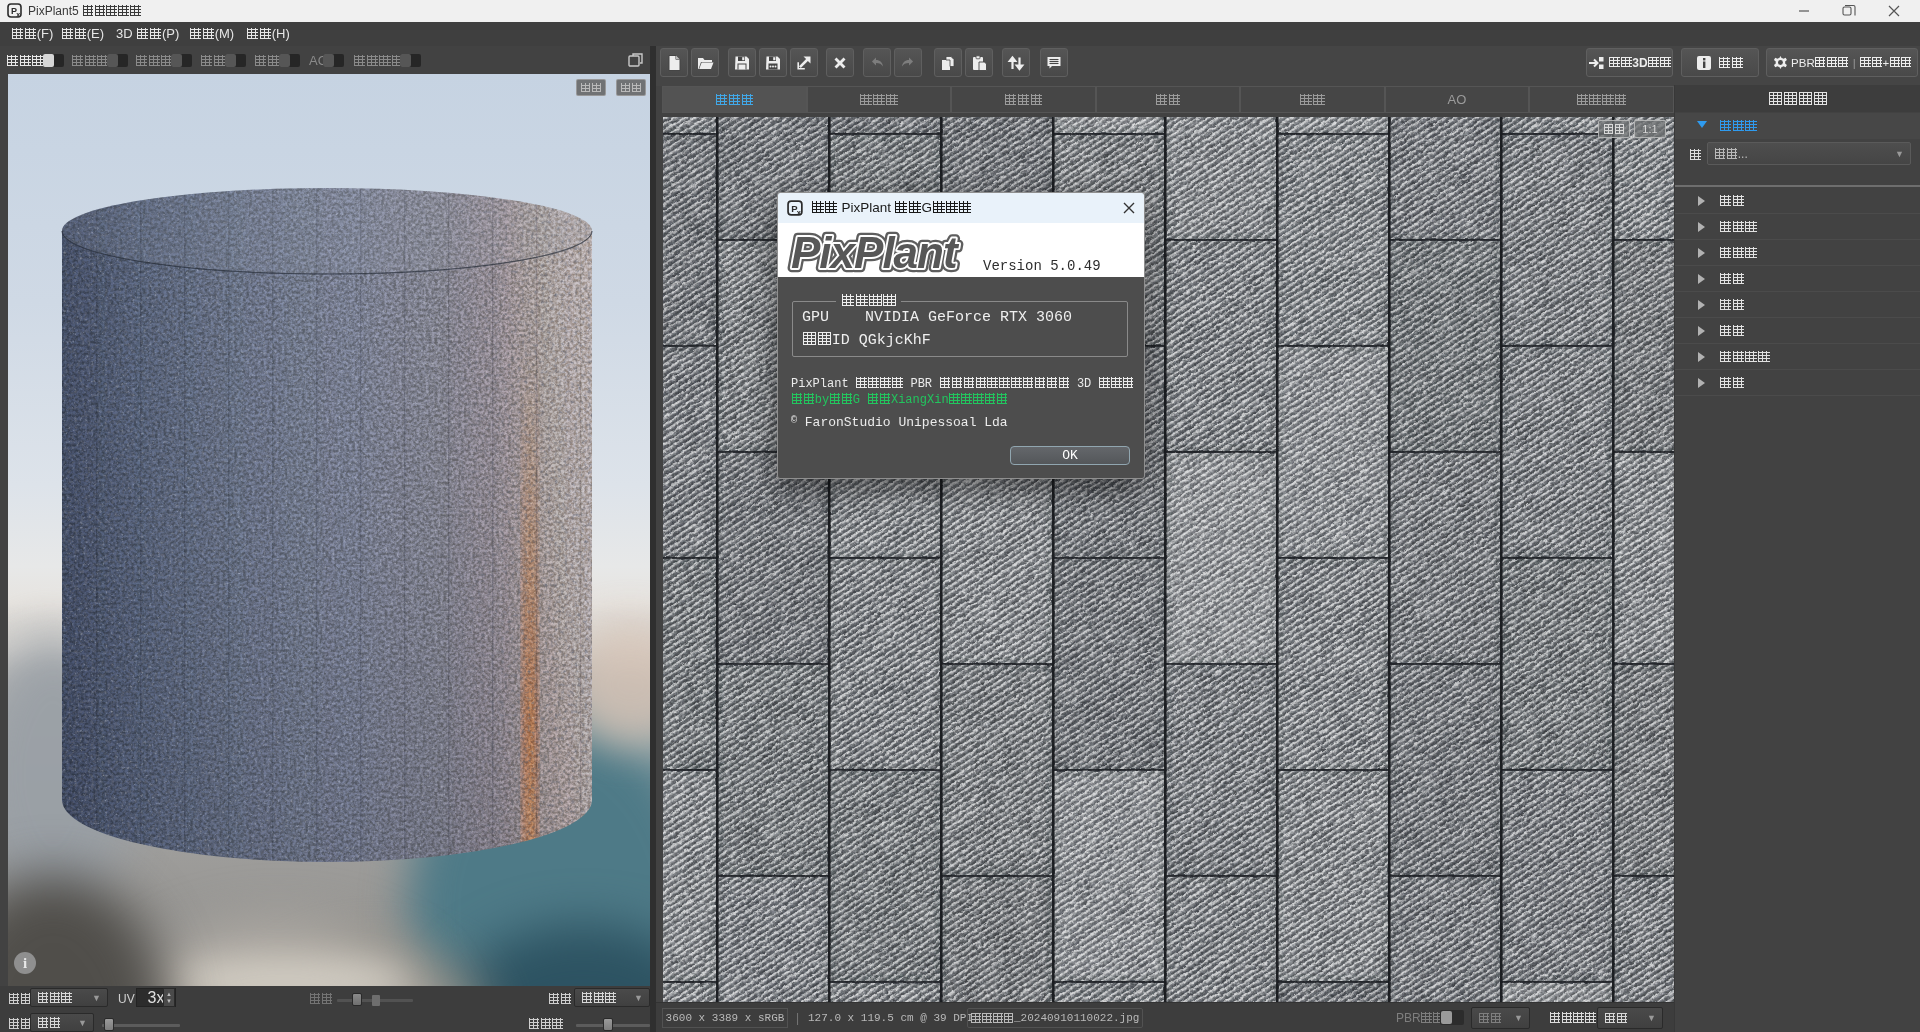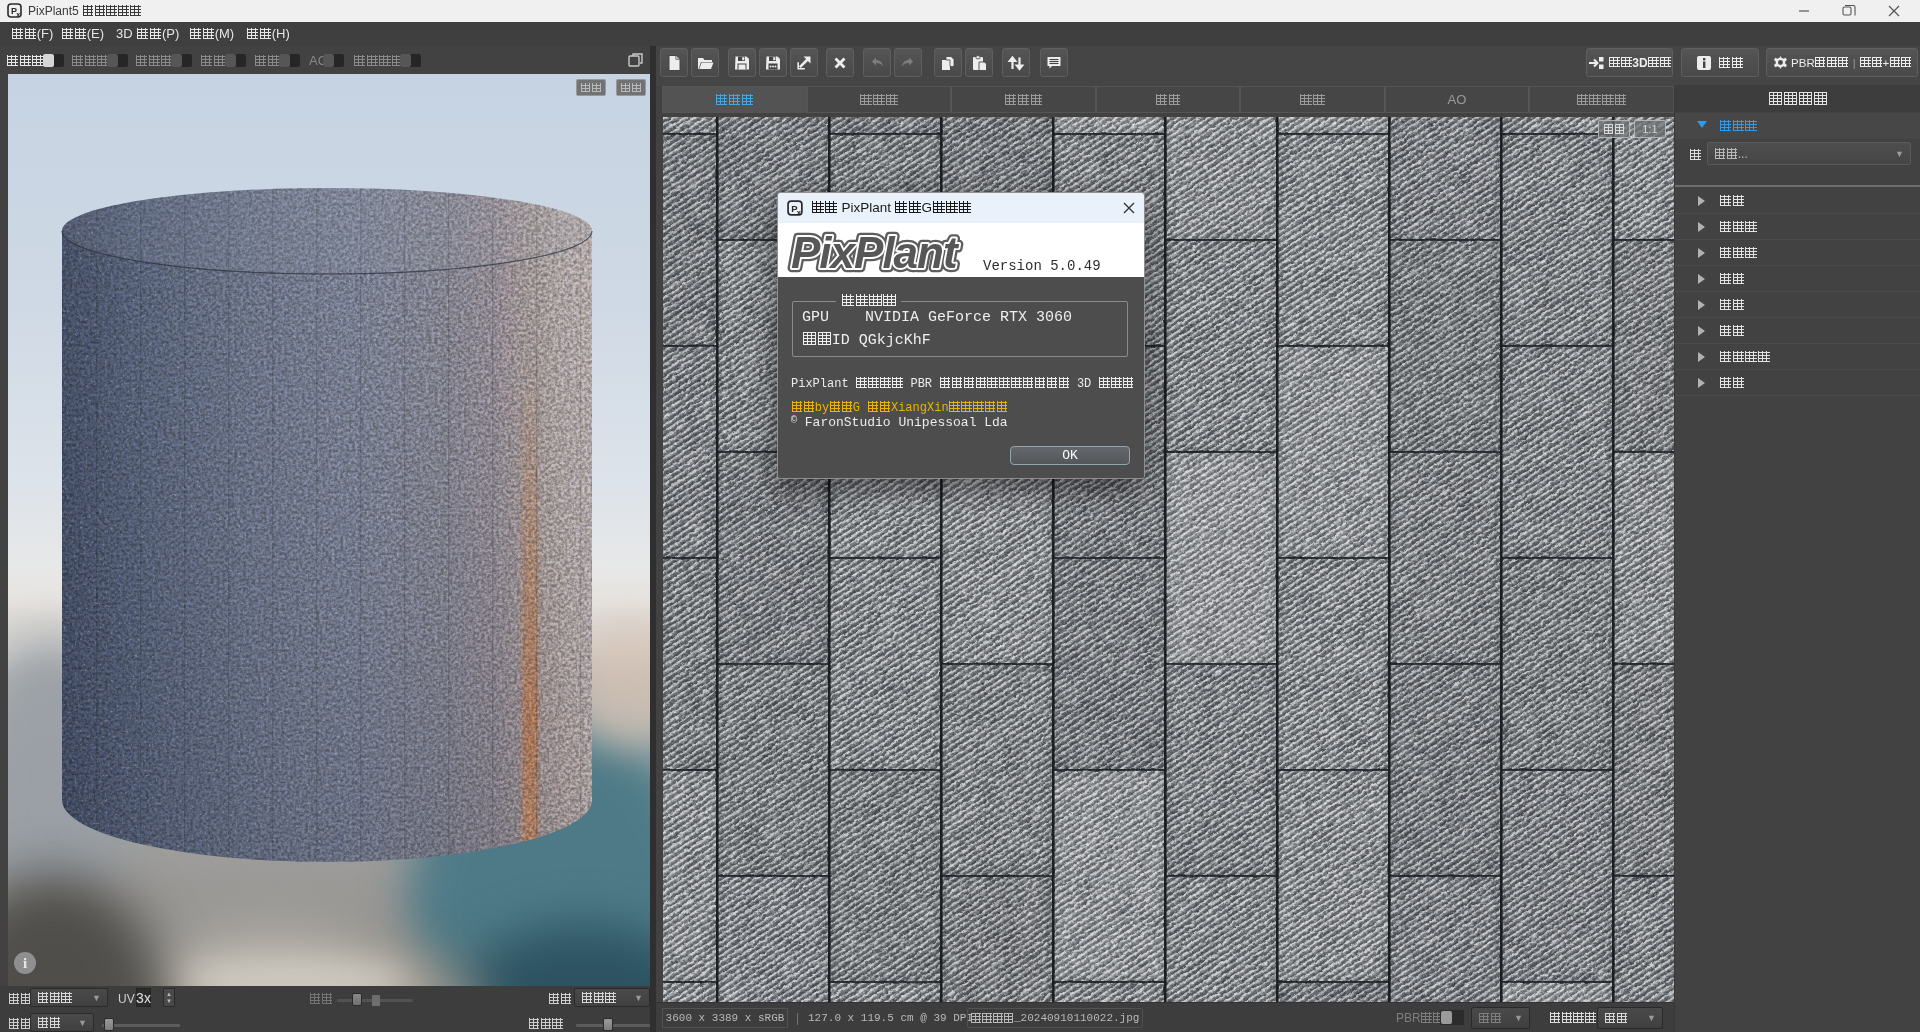--- a/index.html
+++ b/index.html
@@ -160,21 +160,21 @@
 </div>
 <div class="ab" style="left:0;top:986px;width:650px;height:46px;background:#3d3d3d">
 <div class="ab" style="left:8px;top:6px;font-size:12px;color:#cfcfcf"><i class="c"></i><i class="c"></i></div>
 <div class="ddl" style="left:30px;top:2px;width:78px;height:19px">
       <i class="c"></i>
       <i class="c"></i>
       <i class="c"></i>
       <span class="ar">▼</span>
     </div>
 <div class="ab" style="left:118px;top:6px;font-size:12px;color:#cfcfcf">UV</div>
-<div class="ab" style="left:136px;top:2px;width:15px;height:19px;background:#2c2c2c;border:1px solid #232323;color:#e0e0e0;font-size:14px;display:flex;align-items:center;justify-content:center">3x</div>
+<div class="ab" style="left:136px;top:2px;width:40px;height:19px;background:#2c2c2c;border:1px solid #232323;color:#e0e0e0;font-size:16px;display:flex;align-items:center;justify-content:center">3x</div>
 <div class="ab" style="left:163px;top:2px;width:12px;height:19px;background:#4a4a4a;border:1px solid #2a2a2a;border-radius:1px">
       <div class="ab" style="left:2px;top:2px;font-size:6px;color:#bbb">▲</div>
       <div class="ab" style="left:2px;top:9px;font-size:6px;color:#bbb">▼</div>
     </div>
 <div class="ab" style="left:309px;top:6px;font-size:12px;color:#747474"><i class="c"></i><i class="c"></i></div>
 <div class="track" style="left:337px;top:13px;width:76px;background:#525252"></div>
 <div class="ab" style="left:372px;top:9px;width:8px;height:11px;background:#6e6e6e;border-radius:1px"></div>
 <div class="knob" style="left:352px;top:7px;background:linear-gradient(#8a8a8a,#6f6f6f)"></div>
 <div class="ab" style="left:548px;top:6px;font-size:12px;color:#cfcfcf"><i class="c"></i><i class="c"></i></div>
 <div class="ddl" style="left:574px;top:2px;width:76px;height:19px">
@@ -718,15 +718,15 @@
           <text x="13" y="45" fill="#575757">PixPlant</text>
         </g>
         <text x="205" y="47" font-family="Liberation Mono" font-size="14" fill="#2e2e2e">Version 5.0.49</text>
       </svg>
     </div>
 <div class="ab" style="left:14px;top:108px;width:336px;height:56px;border:1px solid #8a8a8a;border-radius:2px"></div>
 <div class="ab" style="left:58px;top:99px;background:#4d4d4d;padding:0 5px;color:#efefef;font-size:14px"><i class="c"></i><i class="c"></i><i class="c"></i><i class="c"></i></div>
 <div class="ab" style="left:24px;top:116px;color:#efefef;font-size:15px;font-family:'Liberation Mono',monospace">GPU&nbsp;&nbsp;&nbsp;&nbsp;NVIDIA GeForce RTX 3060</div>
 <div class="ab" style="left:24px;top:139px;color:#efefef;font-size:15px;font-family:'Liberation Mono',monospace"><i class="c"></i><i class="c"></i>ID QGkjcKhF</div>
 <div class="ab" style="left:13px;top:184px;color:#ececec;font-size:12px;font-family:'Liberation Mono',monospace">PixPlant <i class="c"></i><i class="c"></i><i class="c"></i><i class="c"></i> PBR <i class="c"></i><i class="c"></i><i class="c"></i><i class="c"></i><i class="c"></i><i class="c"></i><i class="c"></i><i class="c"></i><i class="c"></i><i class="c"></i><i class="c"></i> 3D <i class="c"></i><i class="c"></i><i class="c"></i></div>
-<div class="ab" style="left:13px;top:208px;color:#eab308;font-size:12px;font-family:'Liberation Mono',monospace"><i class="c"></i><i class="c"></i>by<i class="c"></i><i class="c"></i>G <i class="c"></i><i class="c"></i>XiangXin<i class="c"></i><i class="c"></i><i class="c"></i><i class="c"></i><i class="c"></i></div>
+<div class="ab" style="left:13px;top:200px;color:#22c55e;font-size:12px;font-family:'Liberation Mono',monospace"><i class="c"></i><i class="c"></i>by<i class="c"></i><i class="c"></i>G <i class="c"></i><i class="c"></i>XiangXin<i class="c"></i><i class="c"></i><i class="c"></i><i class="c"></i><i class="c"></i></div>
 <div class="ab" style="left:13px;top:222px;color:#ececec;font-size:13px;font-family:'Liberation Mono',monospace"><span style="font-size:10px;vertical-align:3px">©</span> FaronStudio Unipessoal Lda</div>
 <div class="ab" style="left:232px;top:253px;width:120px;height:19px;background:linear-gradient(#64676b,#54575a);border:1.5px solid #91a6b0;border-radius:4px;color:#fff;font-size:13px;font-family:'Liberation Mono',monospace;display:flex;align-items:center;justify-content:center">OK</div>
 </div>
 </body></html>

